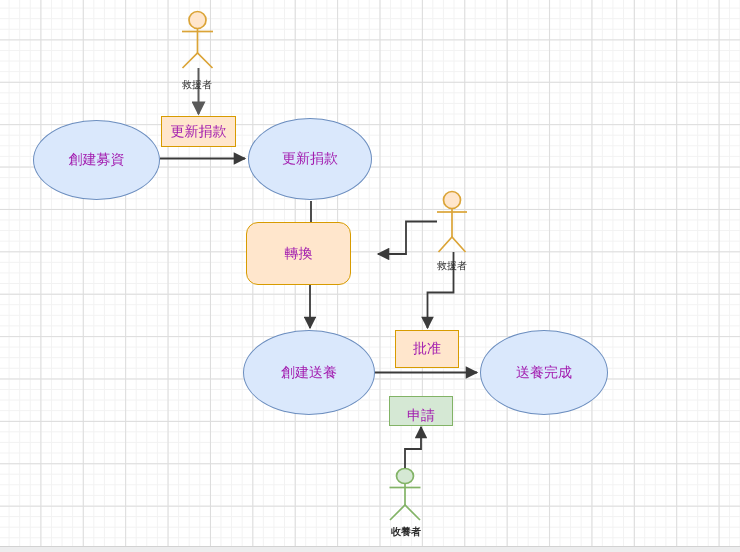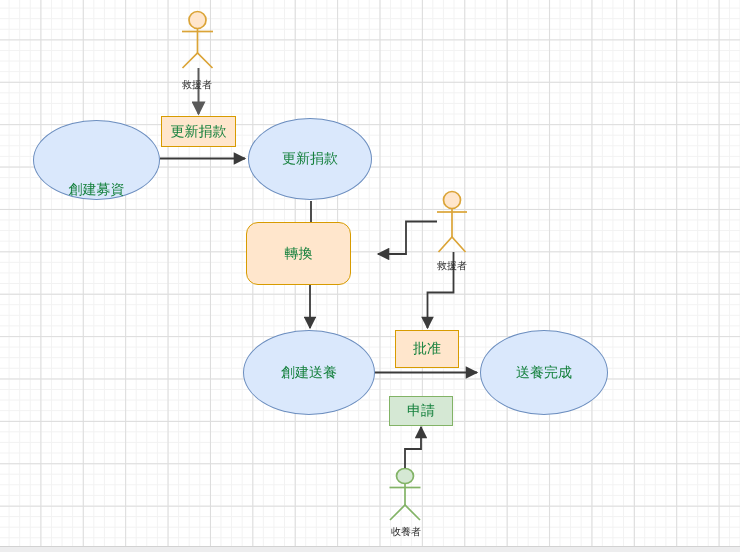--- a/index.html
+++ b/index.html
@@ -17,40 +17,41 @@
       linear-gradient(to bottom,#dcdcdc 1px,transparent 1px),
       linear-gradient(to right,#f2f2f2 1px,transparent 1px),
       linear-gradient(to bottom,#f2f2f2 1px,transparent 1px);
     background-size:42.4px 42.4px,42.4px 42.4px,10.6px 10.6px,10.6px 10.6px;
     background-position:-2px -3px,-2px -3px,-2px -3px,-2px -3px;
   }
   .node{
     position:absolute;
     display:flex;align-items:center;justify-content:center;
     box-sizing:border-box;
-    font-size:14px;color:#15803d;
+    font-size:14px;color:#a21caf;
     text-align:center;
     cursor:default;
   }
   .ellipse{
     background:#dae8fc;
     border:1.5px solid #6c8ebf;
     border-radius:50%;
   }
   .proc-orange{
     background:#ffe6cc;
     border:1.5px solid #d79b00;
   }
   .proc-green{
     background:#d5e8d4;
     border:1.5px solid #82b366;
+    align-items:flex-end;
   }
   .rounded{border-radius:12px;}
 
-  #n-create-fundraising { left:33px;  top:120px; width:127px; height:80px;align-items:flex-end; }
+  #n-create-fundraising { left:33px;  top:120px; width:127px; height:80px; }
   #n-update-donation    { left:161px; top:116px; width:75px;  height:31px; }
   #n-fundraising-complete{left:248px; top:118px; width:124px; height:82px; }
   #n-convert            { left:246px; top:222px; width:105px; height:63px; }
   #n-approve            { left:395px; top:330px; width:64px;  height:38px; }
   #n-create-adoption    { left:243px; top:330px; width:132px; height:85px; }
   #n-adoption-complete  { left:480px; top:330px; width:128px; height:85px; }
   #n-apply              { left:389px; top:396px; width:64px;  height:30px; }
 
   .edges-layer{
     position:absolute;left:0;top:0;width:740px;height:552px;
@@ -58,21 +59,21 @@
   }
   .actor-label{
     position:absolute;
     width:90px;
     font-size:10px;color:#2d2d2d;
     text-align:center;
     pointer-events:none;
   }
   #lbl-rescuer-top  { left:152px; top:78px;  }
   #lbl-rescuer-right{ left:407px; top:259px; }
-  #lbl-adopter      { left:361px; top:525px; }
+  #lbl-adopter      { left:361px; top:525px;font-weight:bold; }
 
   .canvas-bottom-strip{
     position:absolute;left:0;top:546px;width:740px;height:6px;
     background:#ededee;border-top:1px solid #d2d2d2;
   }
 </style>
 </head>
 <body>
 
 <div class="canvas">

